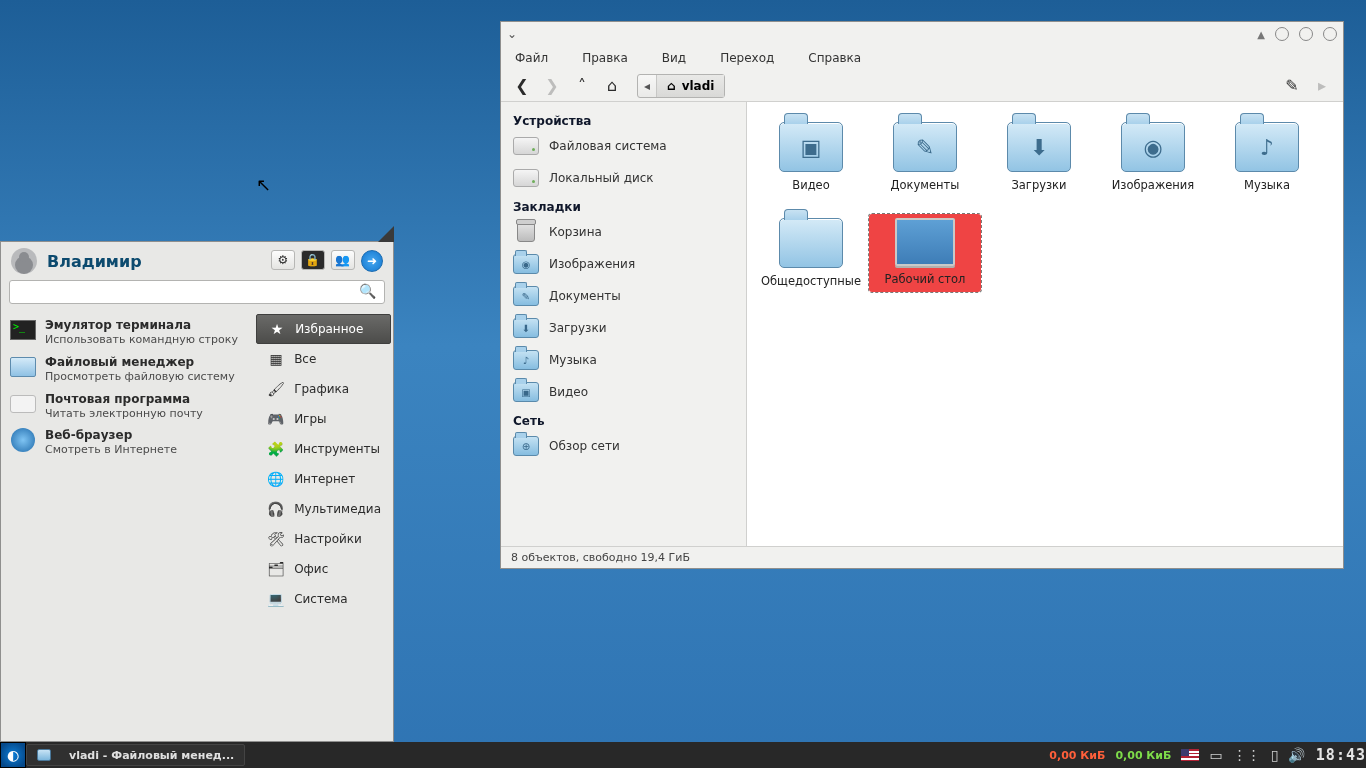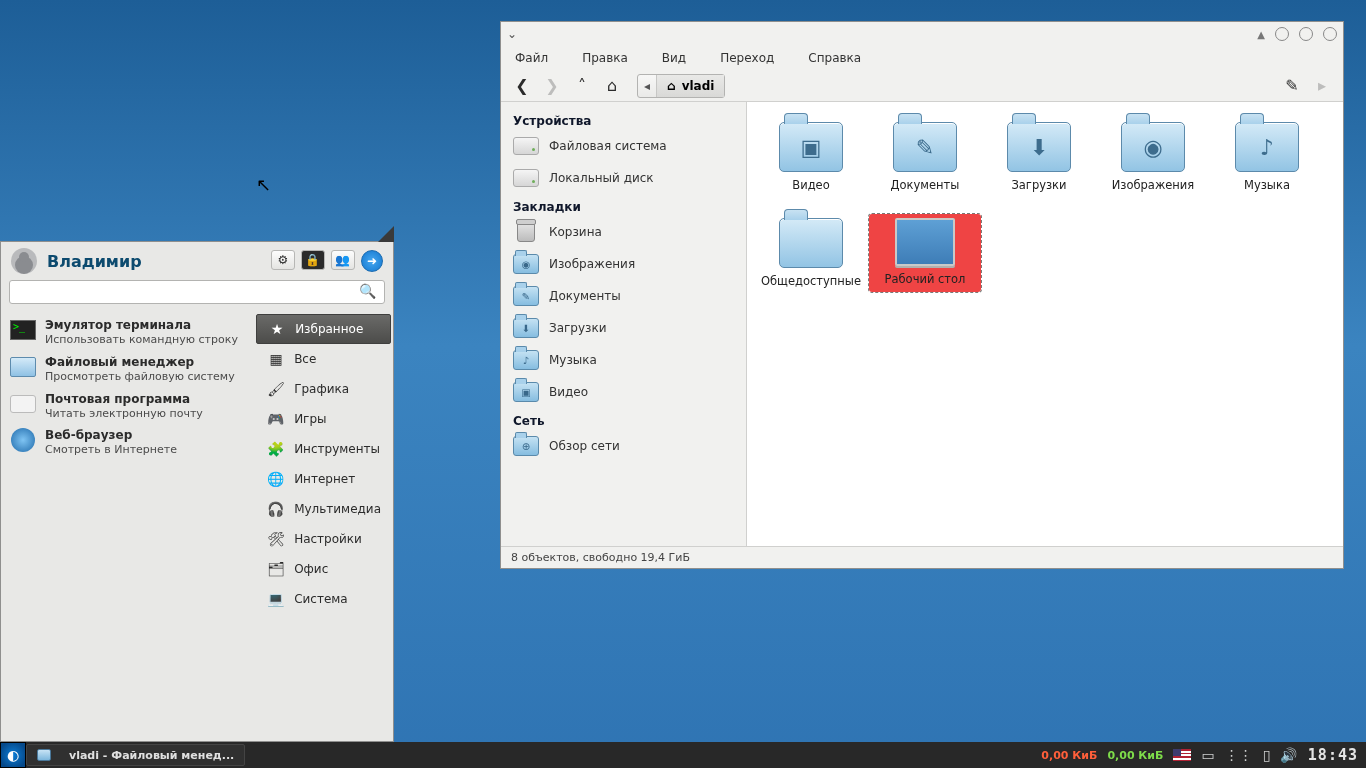--- a/index.html
+++ b/index.html
@@ -11,21 +11,21 @@
 .panel .start-btn { width: 26px; height: 26px; background: radial-gradient(circle, #0c7dd6 0%, #05498a 80%); border: 1px solid #000; display: flex; align-items: center; justify-content: center; color: #fff; font-size: 14px; }
 .panel .task { display: flex; align-items: center; gap: 18px; padding: 2px 10px; border: 1px solid #444; border-radius: 2px; background: #303030; color: #e0e0e0; font-weight: bold; height: 22px; justify-content: flex-end; }
 .panel .task .folder-mini { width: 14px; height: 12px; background: linear-gradient(#c7e3f5, #7db7dd); border: 1px solid #4a789a; border-radius: 2px; }
 .panel .spacer { flex: 1; }
 .panel .tray { display: flex; align-items: center; gap: 10px; padding: 0 10px; }
 .panel .tray .net-down { color: #ff5f3a; font-weight: bold; }
 .panel .tray .net-up { color: #7edc4a; font-weight: bold; }
 .panel .tray .flag { width: 18px; height: 12px; background: linear-gradient(to bottom, #b22234 0%, #b22234 15%, #fff 15%, #fff 30%, #b22234 30%, #b22234 45%, #fff 45%, #fff 60%, #b22234 60%, #b22234 75%, #fff 75%, #fff 90%, #b22234 90%); position: relative; }
 .panel .tray .flag::before { content: ""; position: absolute; left: 0; top: 0; width: 8px; height: 7px; background: #3c3b6e; }
 .panel .tray .glyph { font-size: 14px; color: #cfd0d0; }
-.panel .clock { font-family: "DejaVu Sans Mono", monospace; letter-spacing: 1px; font-size: 15px; color: #e5e5e5; padding-right: 8px; font-weight: bold; }
+.panel .clock { font-family: "DejaVu Sans Mono", monospace; letter-spacing: 1px; font-size: 15px; color: #e5e5e5; font-weight: bold; }
 
 
 .whisker { position: absolute; left: 0; top: 241px; width: 394px; height: 501px; background: #e8e8e6; border: 1px solid #8f8f8e; color: #2b2b2b; font-size: 12px; }
 .whisker .corner { position: absolute; right: -1px; top: -16px; width: 0; height: 0; border-left: 16px solid transparent; border-bottom: 16px solid #3a3a3a; }
 .whisker .head { display: flex; align-items: center; height: 38px; padding: 0 10px; gap: 10px; }
 .whisker .head .avatar { width: 26px; height: 26px; border-radius: 50%; background: #b9babc; display: flex; align-items: center; justify-content: center; }
 .whisker .head .avatar::before { content: ""; width: 10px; height: 10px; border-radius: 50%; background: #8a8c90; box-shadow: 0 8px 0 4px #8a8c90; position: relative; top: -4px; }
 .whisker .head .uname { font-size: 16px; font-weight: bold; color: #0c4a6e; }
 .whisker .head .actions { margin-left: auto; display: flex; gap: 6px; }
 .whisker .head .actions .btn { width: 24px; height: 20px; border: 1px solid #b7b7b5; background: linear-gradient(#fdfdfd, #e4e4e2); border-radius: 3px; display: flex; align-items: center; justify-content: center; font-size: 12px; }

